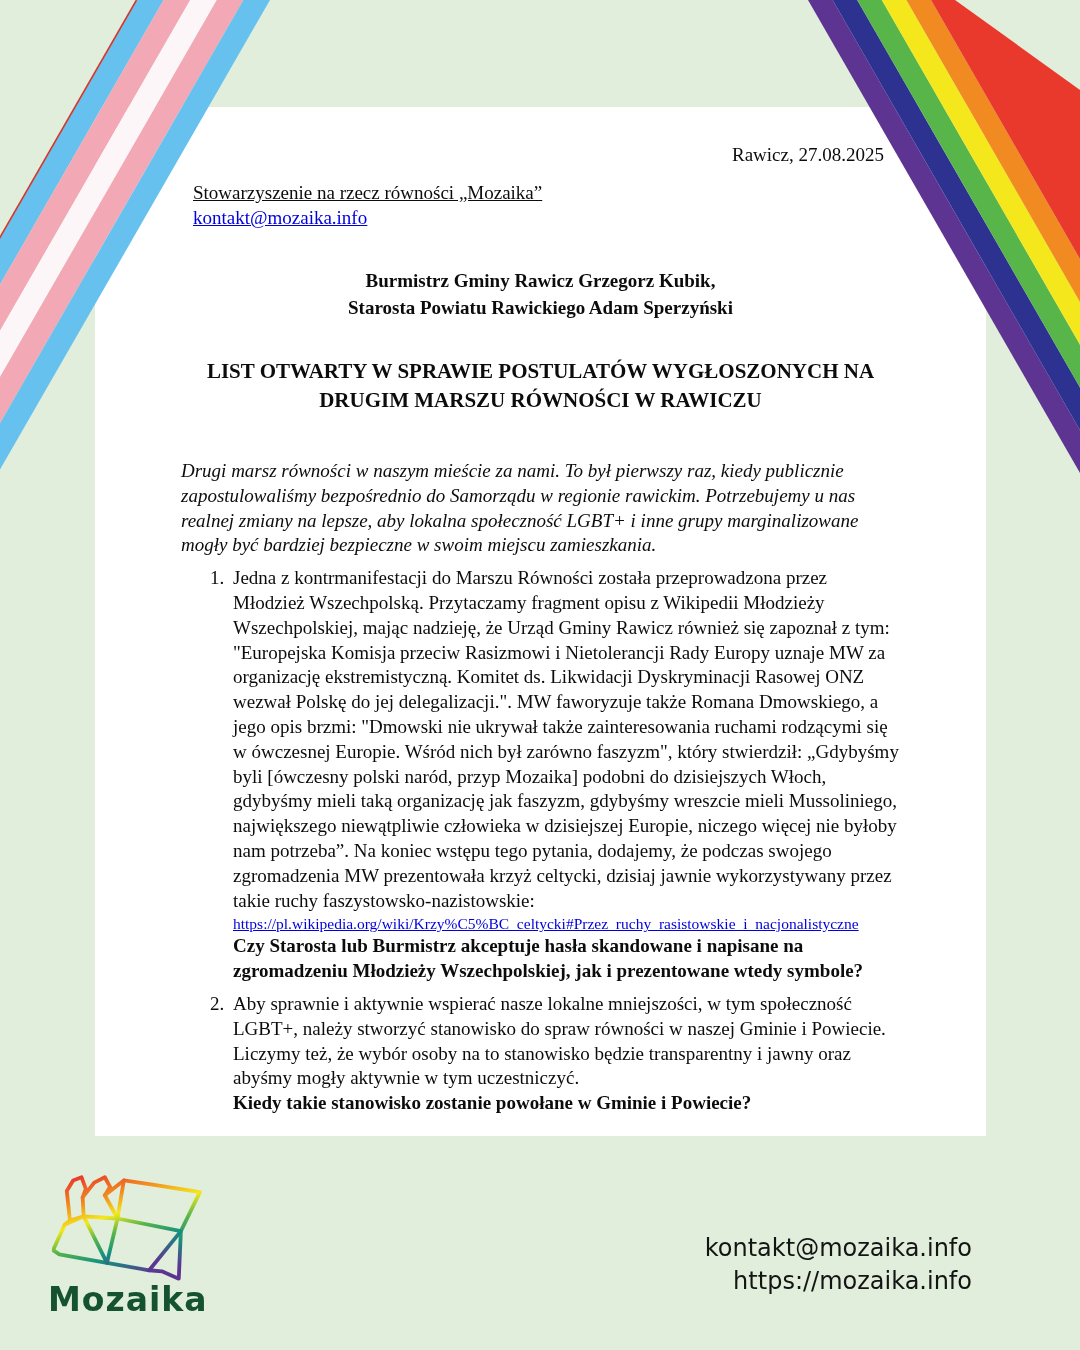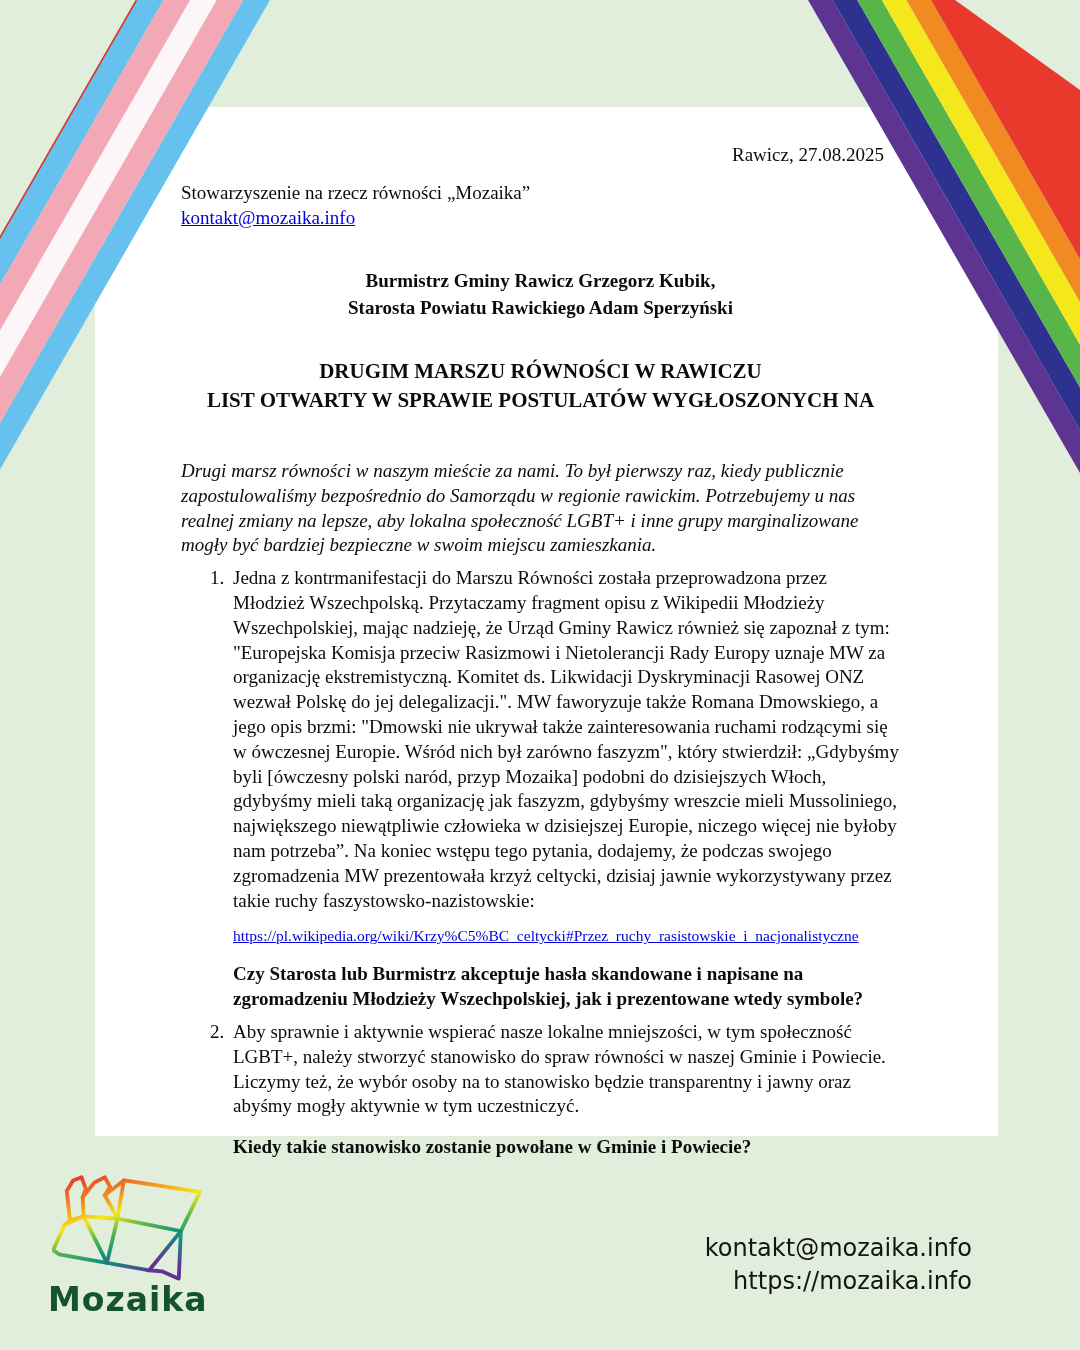--- a/index.html
+++ b/index.html
@@ -4,44 +4,42 @@
 <style>
   html,body{margin:0;padding:0;}
   body{
     width:1080px;height:1350px;position:relative;overflow:hidden;
     background:#e1eedb;
     font-family:"Liberation Serif", serif;
   }
   .page{
     position:absolute;left:95px;top:107px;width:891px;height:1029px;
     background:#ffffff;
-    padding-left:12px;
   }
   .stripes{position:absolute;left:0;top:0;width:1080px;height:1350px;pointer-events:none;}
   .content{
     position:absolute;left:86px;top:0;width:719px;color:#0c0c0c;
     font-size:19px;line-height:24.8px;
   }
   .date-line{position:absolute;top:36px;left:0;width:719px;text-align:right;padding-right:16px;box-sizing:border-box;}
-  .sender{position:absolute;top:74px;left:0;}
+  .sender{position:absolute;top:74px;left:12px;text-decoration:underline;}
   .sender a{color:#0000dd;text-decoration:underline;}
   .recipients{position:absolute;top:160px;left:0;width:719px;text-align:center;font-weight:bold;line-height:27px;}
   .title{position:absolute;top:250px;left:0;width:719px;text-align:center;font-weight:bold;font-size:21px;line-height:28.5px;}
   .flow{position:absolute;top:352px;left:0;width:719px;}
   .intro{width:719px;font-style:italic;}
   .list-item{display:flex;margin-top:8px;}
   .li-num{width:23px;margin-left:29px;flex:none;}
   .li-body{width:667px;flex:none;}
   .wiki-link{
     display:block;font-size:15.5px;line-height:21px;color:#0000dd;
     text-decoration:underline;word-break:break-all;
     font-family:"Liberation Serif", serif;
-    margin-top:12px;
   }
-  .question{font-weight:bold;margin-top:16px;}
+  .question{font-weight:bold;}
   .logo{position:absolute;left:52px;top:1172px;width:150px;height:112px;}
   .logo-word{
     position:absolute;left:48px;top:1280px;width:160px;
     font-family:"DejaVu Sans", sans-serif;font-weight:bold;font-size:33px;
     color:#14532d;letter-spacing:1px;
   }
   .footer-contact{
     position:absolute;right:108px;top:1232px;text-align:right;
     font-family:"DejaVu Sans", sans-serif;font-size:24px;line-height:33px;color:#141414;
   }
@@ -58,22 +56,22 @@
       <div>Stowarzyszenie na rzecz równości „Mozaika”</div>
       <div><a href="#">kontakt@mozaika.info</a></div>
     </div>
 
     <div class="recipients">
       <div>Burmistrz Gminy Rawicz Grzegorz Kubik,</div>
       <div>Starosta Powiatu Rawickiego Adam Sperzyński</div>
     </div>
 
     <div class="title">
+      <div>LIST OTWARTY W SPRAWIE POSTULATÓW WYGŁOSZONYCH NA</div>
       <div>DRUGIM MARSZU RÓWNOŚCI W RAWICZU</div>
-      <div>LIST OTWARTY W SPRAWIE POSTULATÓW WYGŁOSZONYCH NA</div>
     </div>
 
     <div class="flow">
       <div class="intro">Drugi marsz równości w naszym mieście za nami. To był pierwszy raz, kiedy publicznie zapostulowaliśmy bezpośrednio do Samorządu w regionie rawickim. Potrzebujemy u nas realnej zmiany na lepsze, aby lokalna społeczność LGBT+ i inne grupy marginalizowane mogły być bardziej bezpieczne w swoim miejscu zamieszkania.</div>
 
       <div class="list-item">
         <div class="li-num">1.</div>
         <div class="li-body">
           <span>Jedna z kontrmanifestacji do Marszu Równości została przeprowadzona przez Młodzież Wszechpolską. Przytaczamy fragment opisu z Wikipedii Młodzieży Wszechpolskiej, mając nadzieję, że Urząd Gminy Rawicz również się zapoznał z tym: "Europejska Komisja przeciw Rasizmowi i Nietolerancji Rady Europy uznaje MW za organizację ekstremistyczną. Komitet ds. Likwidacji Dyskryminacji Rasowej ONZ wezwał Polskę do jej delegalizacji.". MW faworyzuje także Romana Dmowskiego, a jego opis brzmi: "Dmowski nie ukrywał także zainteresowania ruchami rodzącymi się w ówczesnej Europie. Wśród nich był zarówno faszyzm", który stwierdził: „Gdybyśmy byli [ówczesny polski naród, przyp Mozaika] podobni do dzisiejszych Włoch, gdybyśmy mieli taką organizację jak faszyzm, gdybyśmy wreszcie mieli Mussoliniego, największego niewątpliwie człowieka w dzisiejszej Europie, niczego więcej nie byłoby nam potrzeba”. Na koniec wstępu tego pytania, dodajemy, że podczas swojego zgromadzenia MW prezentowała krzyż celtycki, dzisiaj jawnie wykorzystywany przez takie ruchy faszystowsko-nazistowskie:</span>
           <a href="#" class="wiki-link">https://pl.wikipedia.org/wiki/Krzy%C5%BC_celtycki#Przez_ruchy_rasistowskie_i_nacjonalistyczne</a>

